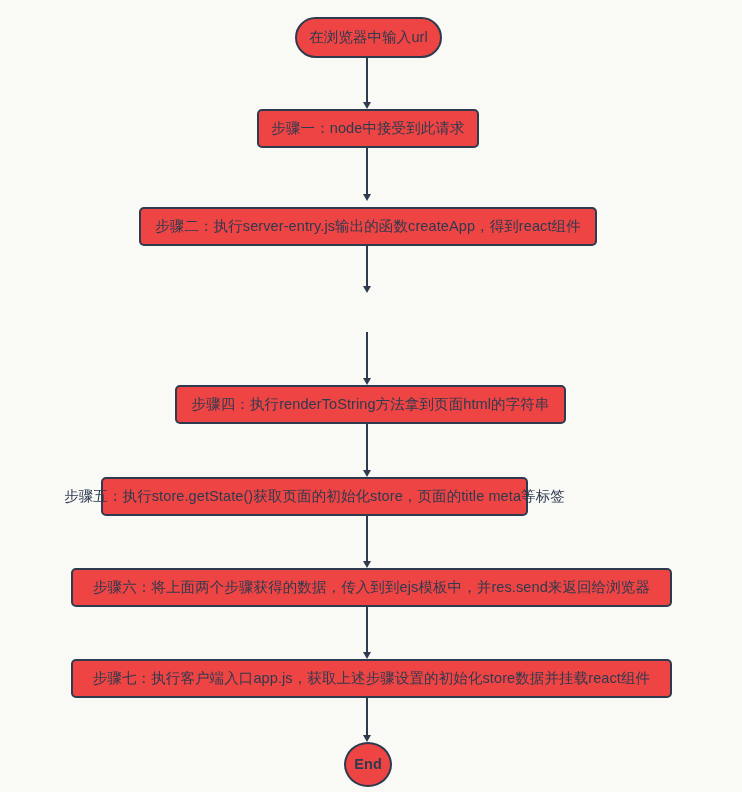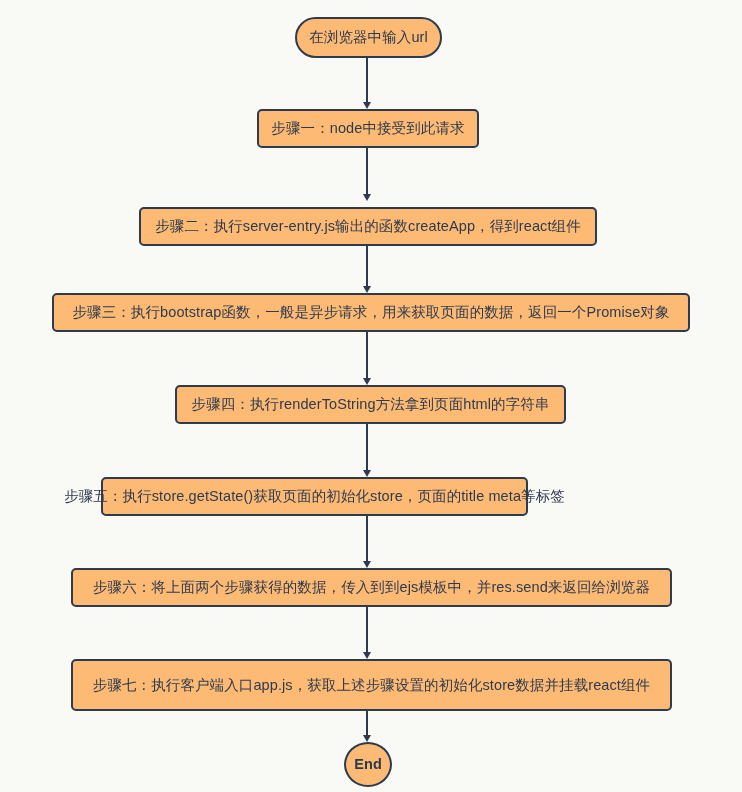--- a/index.html
+++ b/index.html
@@ -16,21 +16,21 @@
   #flowchart {
     position: relative;
     width: 742px;
     height: 792px;
   }
 
   
   .node {
     position: absolute;
     box-sizing: border-box;
-    background: #fdba74;
+    background: #ef4444;
     border: 2px solid #2e3a4e;
     color: #2e3a4e;
     display: flex;
     align-items: center;
     justify-content: center;
     white-space: nowrap;
     z-index: 2;
   }
   .node .label {
     font-size: 14.5px;
@@ -88,31 +88,28 @@
     <div class="arrowhead" style="left: 362.5px; top: 735px;"></div>
     <div class="node terminal-start" style="left: 295px; top: 17px; width: 147px; height: 41px;">
       <span class="label">在浏览器中输入url</span>
     </div>
     <div class="node process" style="left: 257px; top: 109px; width: 222px; height: 39px;">
       <span class="label">步骤一：node中接受到此请求</span>
     </div>
     <div class="node process" style="left: 139px; top: 201px; width: 458px; height: 39px; margin-top: 6px;">
       <span class="label">步骤二：执行server-entry.js输出的函数createApp，得到react组件</span>
     </div>
-    <div class="node process" style="left: 52px; top: 293px; width: 638px; height: 39px;">
-      <span class="label">步骤三：执行bootstrap函数，一般是异步请求，用来获取页面的数据，返回一个Promise对象</span>
-    </div>
     <div class="node process" style="left: 175px; top: 385px; width: 391px; height: 39px;">
       <span class="label">步骤四：执行renderToString方法拿到页面html的字符串</span>
     </div>
     <div class="node process" style="left: 101px; top: 477px; width: 427px; height: 39px; text-align: right;">
       <span class="label">步骤五：执行store.getState()获取页面的初始化store，页面的title meta等标签</span>
     </div>
     <div class="node process" style="left: 71px; top: 568px; width: 601px; height: 39px;">
       <span class="label">步骤六：将上面两个步骤获得的数据，传入到到ejs模板中，并res.send来返回给浏览器</span>
     </div>
-    <div class="node process" style="left: 71px; top: 659px; width: 601px; height: 52px;">
+    <div class="node process" style="left: 71px; top: 659px; width: 601px; height: 39px;">
       <span class="label">步骤七：执行客户端入口app.js，获取上述步骤设置的初始化store数据并挂载react组件</span>
     </div>
     <div class="node terminal-end" style="left: 344px; top: 742px; width: 48px; height: 45px;">
       <span class="label">End</span>
     </div>
   </div>
 
 </body></html>

